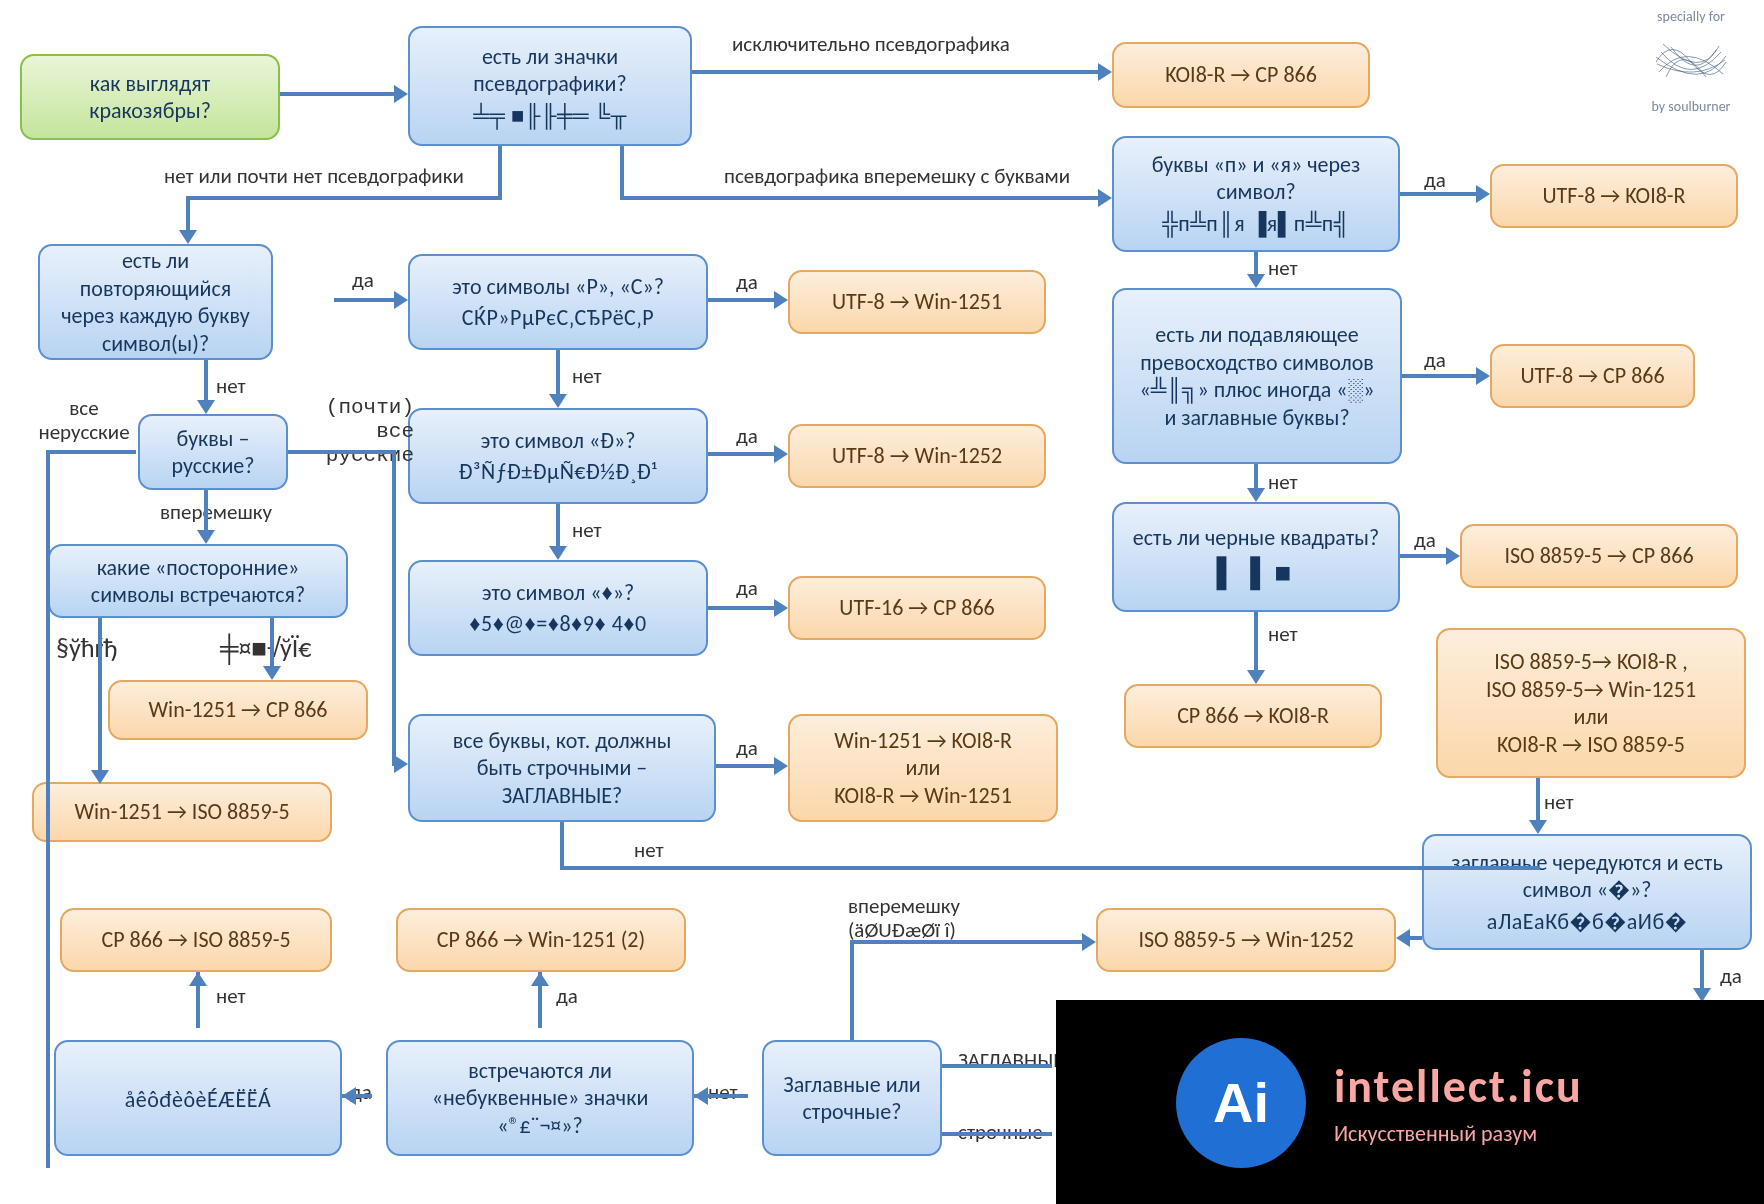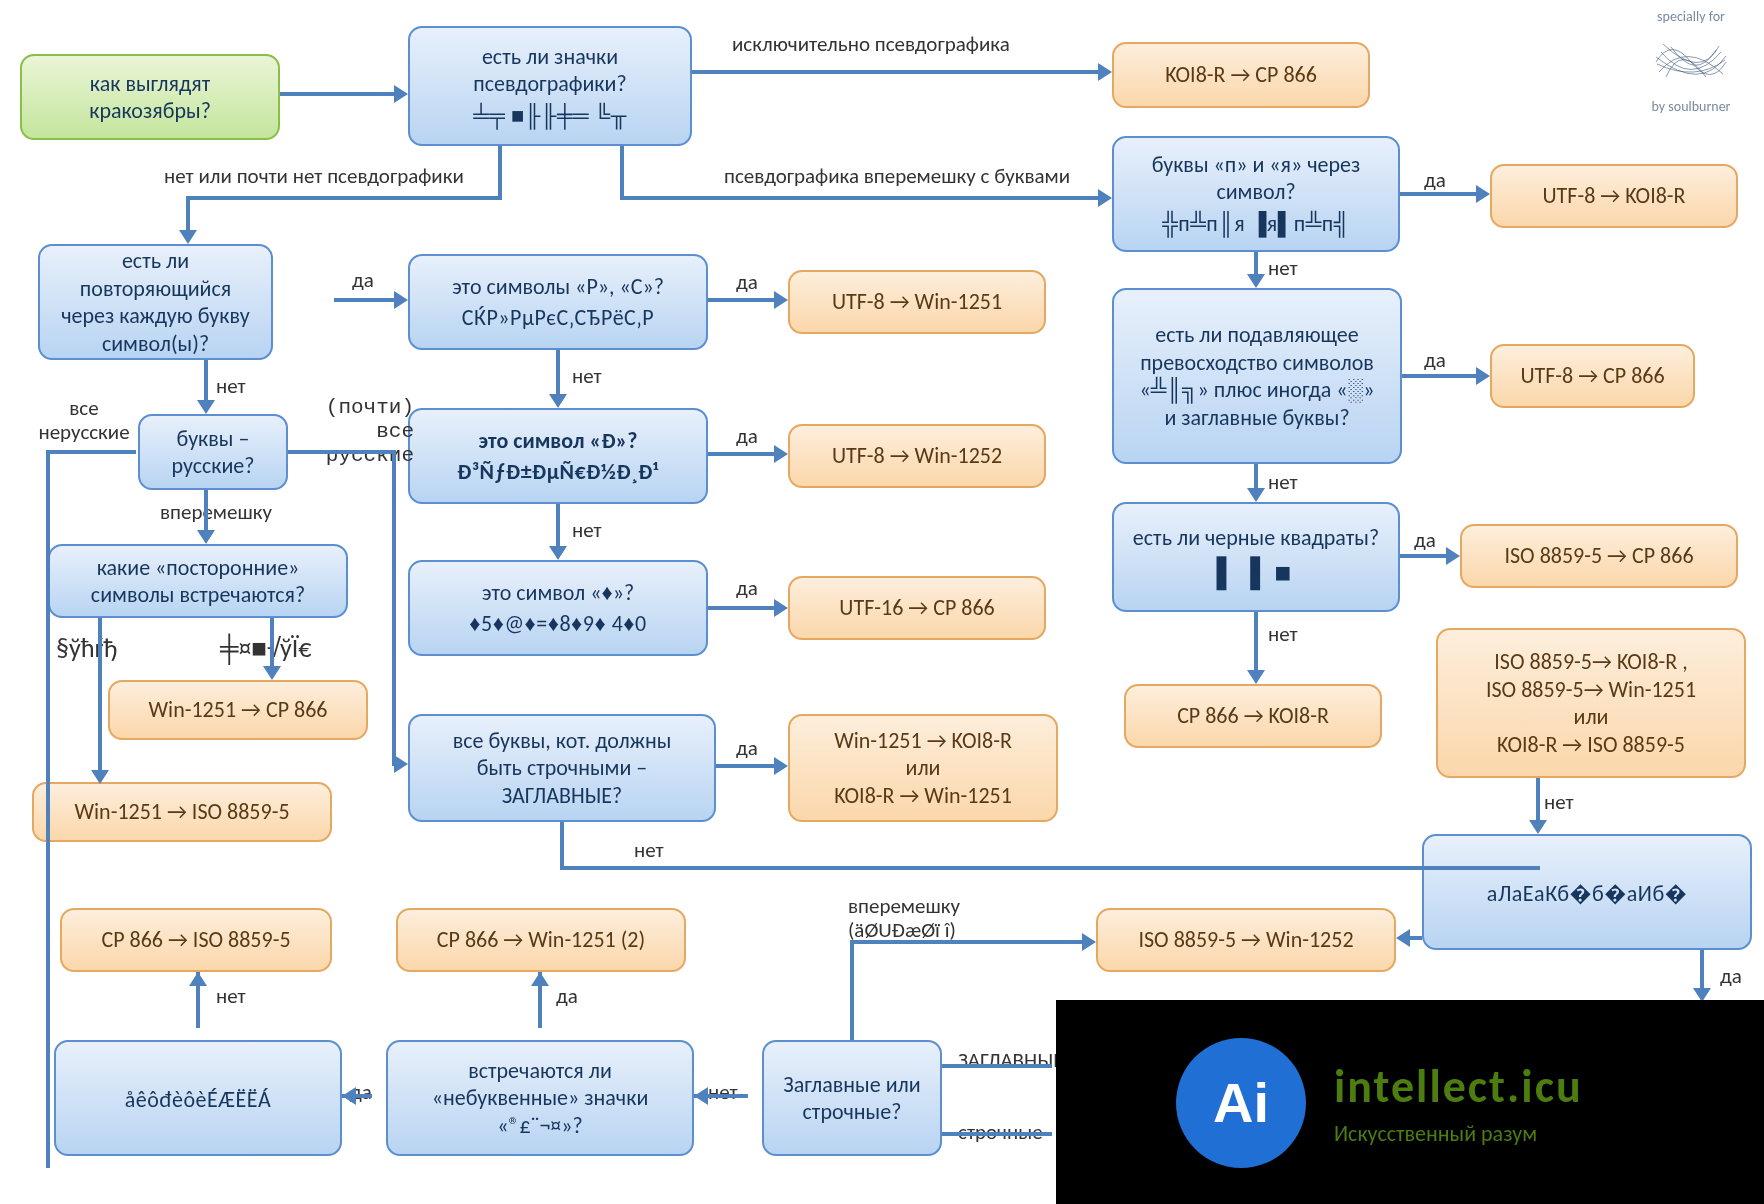--- a/index.html
+++ b/index.html
@@ -81,21 +81,21 @@
     gap: 28px;
   }
   .overlay .badge {
     width: 130px; height: 130px;
     border-radius: 50%;
     background: #1f6fd4;
     display: flex; align-items: center; justify-content: center;
     color: #fff; font-weight: bold; font-size: 56px;
     font-family: Arial, sans-serif;
   }
-  .overlay .txt { color: #4d7c0f; }
+  .overlay .txt { color: #fca5a5; }
   .overlay .txt .t1 { font-size: 46px; font-weight: bold; letter-spacing: 2px; }
   .overlay .txt .t2 { font-size: 22px; margin-top: 6px; }
 </style>
 </head>
 <body>
 
 <div class="wm">
   <div>specially for</div>
   <div class="scribble">
     <svg viewBox="0 0 80 60" width="80" height="60">
@@ -140,21 +140,21 @@
   <span>UTF-8 → Win-1251</span>
 </div>
 
 <div class="node decision" style="left:1112px; top:288px; width:290px; height:176px;">
   <span>есть ли подавляющее превосходство символов «╩║╗» плюс иногда «░» и заглавные буквы?</span>
 </div>
 <div class="node result" style="left:1490px; top:344px; width:205px; height:64px;">
   <span>UTF-8 → CP 866</span>
 </div>
 
-<div class="node decision" style="left:408px; top:408px; width:300px; height:96px;font-weight:bold;">
+<div class="node decision" style="left:408px; top:408px; width:300px; height:96px;">
   <span>это символ «Ð»?</span>
   <span class="sample">Ð³ÑƒÐ±ÐµÑ€Ð½Đ¸Đ¹</span>
 </div>
 <div class="node result" style="left:788px; top:424px; width:258px; height:64px;">
   <span>UTF-8 → Win-1252</span>
 </div>
 
 <div class="node decision" style="left:1112px; top:502px; width:288px; height:110px;">
   <span>есть ли черные квадраты?</span>
   <span class="sample" style="font-size:28px; letter-spacing:4px;">▌▐ ■</span>
@@ -202,20 +202,21 @@
 </div>
 
 <div class="node result" style="left:1436px; top:628px; width:310px; height:150px; white-space:pre-line;">
   <span>ISO 8859-5→ KOI8-R ,
 ISO 8859-5→ Win-1251
 или
 KOI8-R → ISO 8859-5</span>
 </div>
 
 <div class="node decision" style="left:1422px; top:834px; width:330px; height:116px;">
+  <span>заглавные чередуются и есть символ «�»?</span>
   <span class="sample">аЛаЕаКб�б�аИб�</span>
 </div>
 
 <div class="node result" style="left:1096px; top:908px; width:300px; height:64px;">
   <span>ISO 8859-5  → Win-1252</span>
 </div>
 
 <div class="node result" style="left:60px; top:908px; width:272px; height:64px;">
   <span>CP 866 → ISO 8859-5</span>
 </div>

